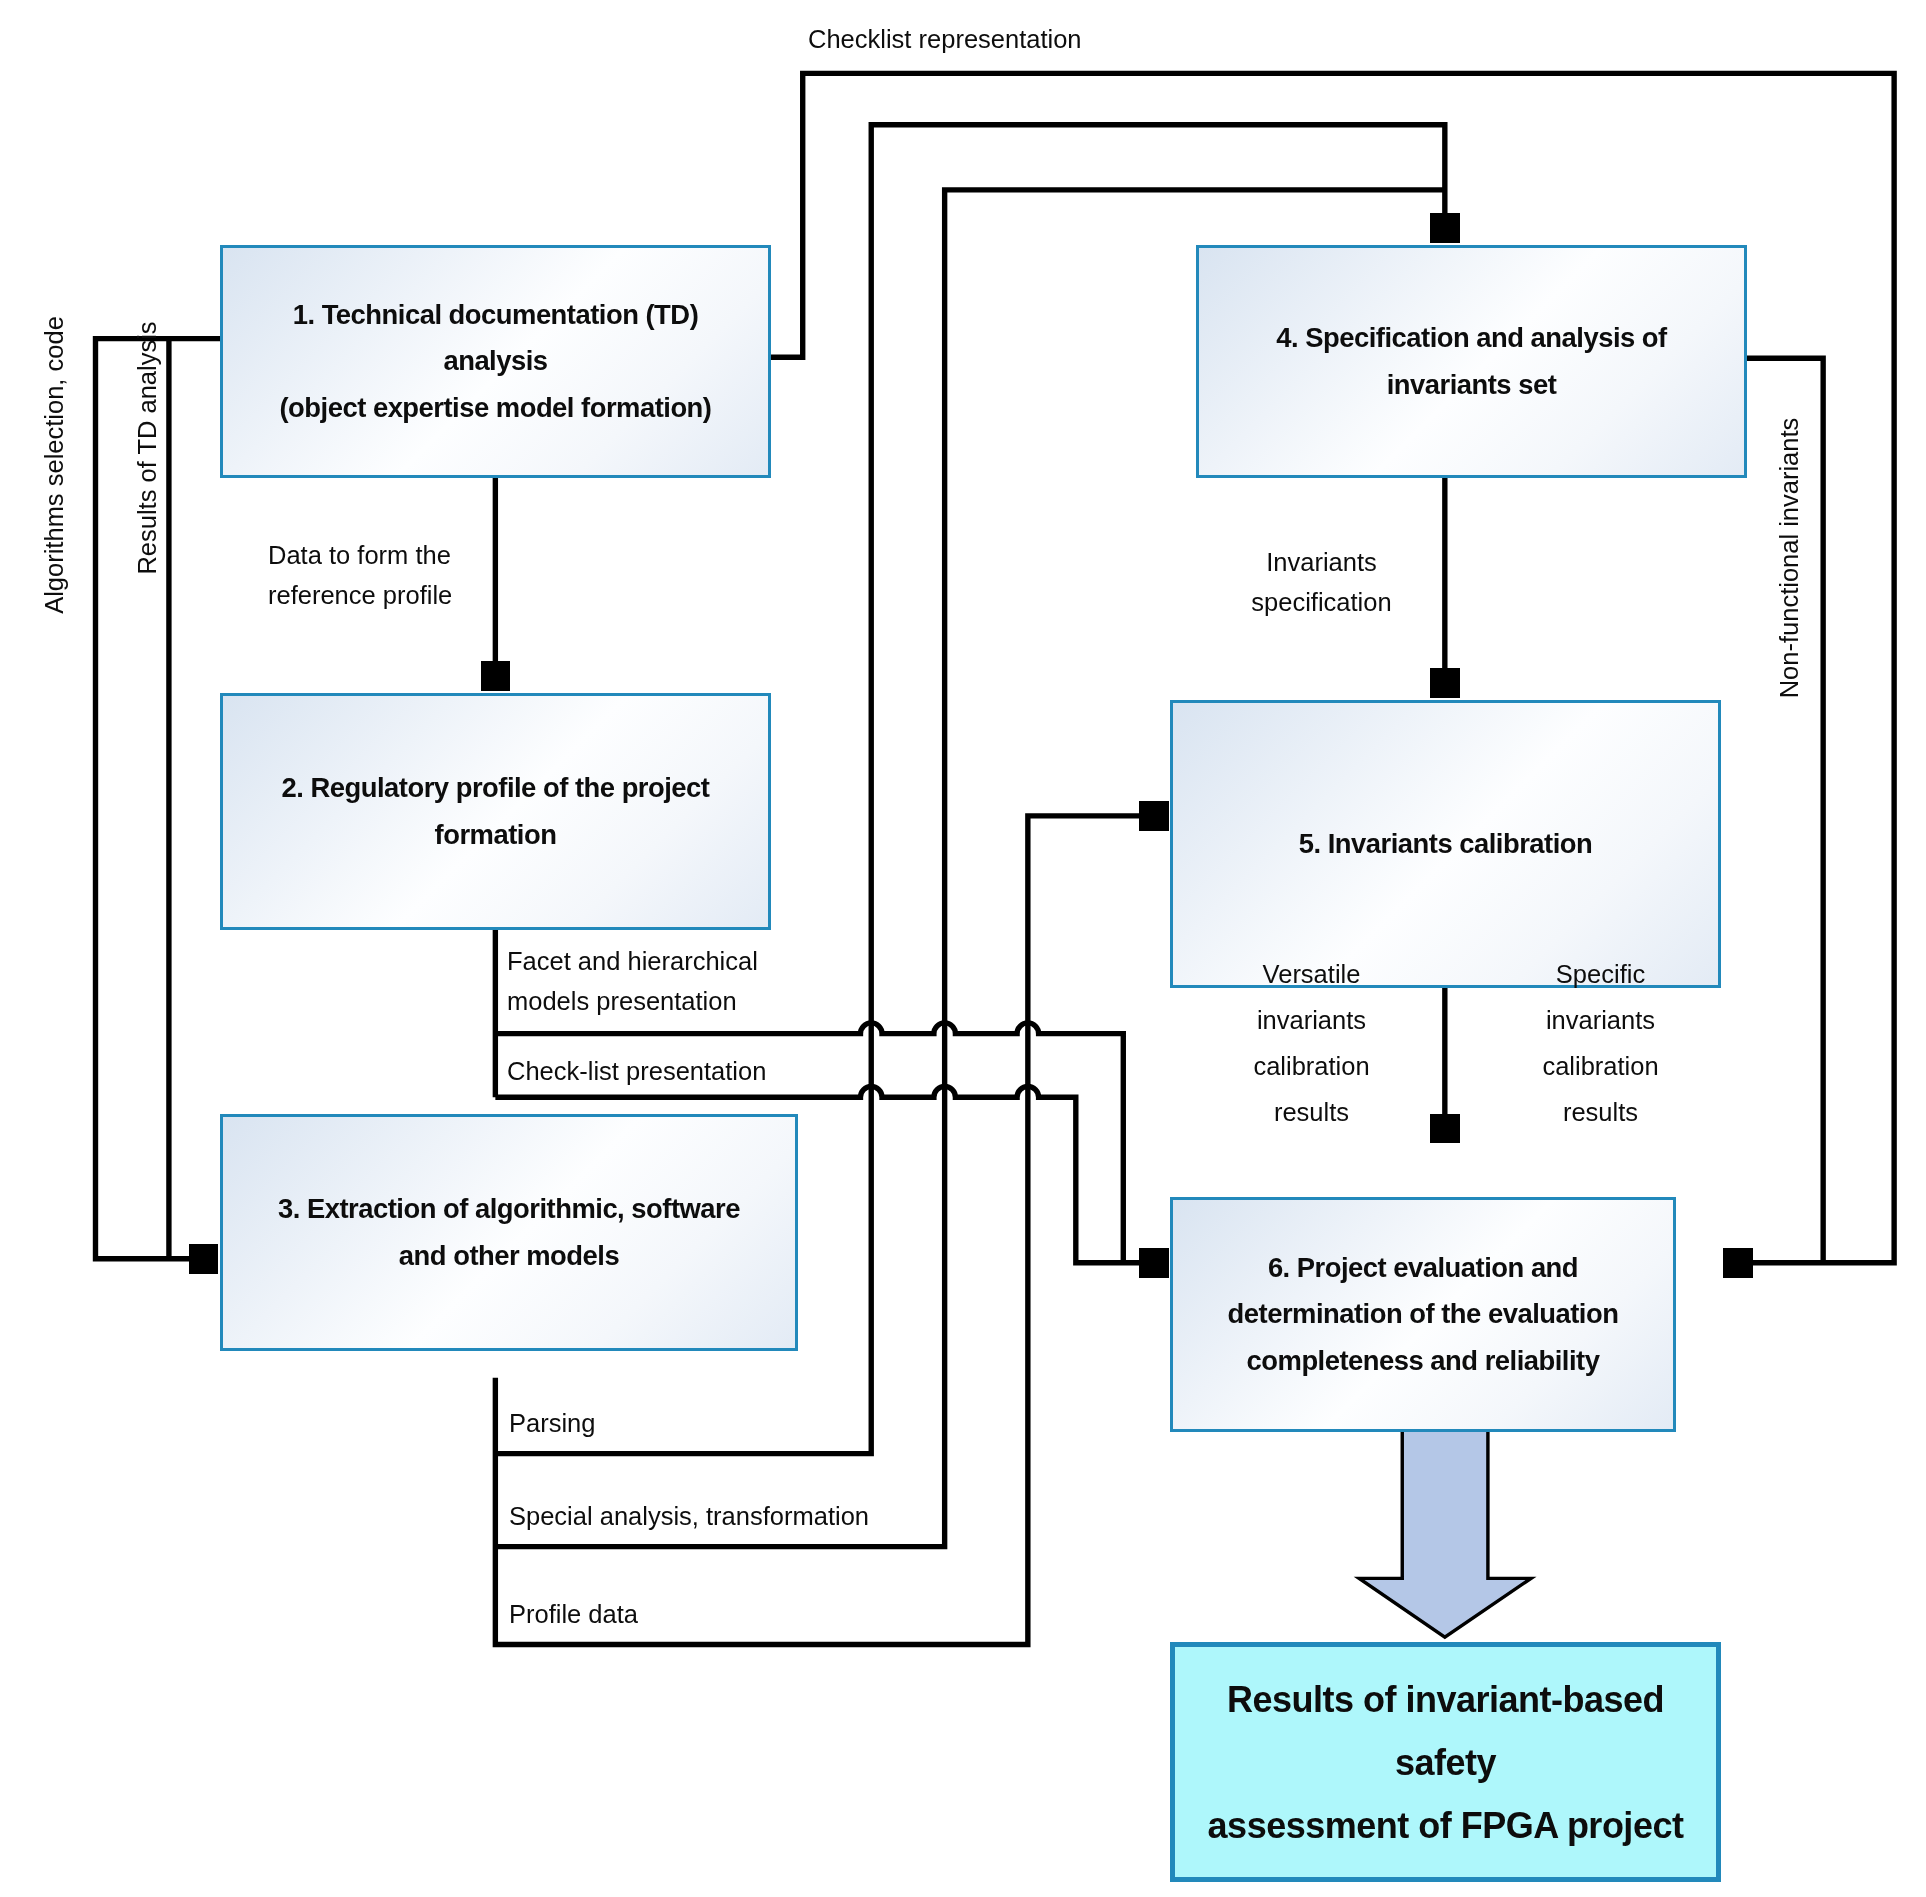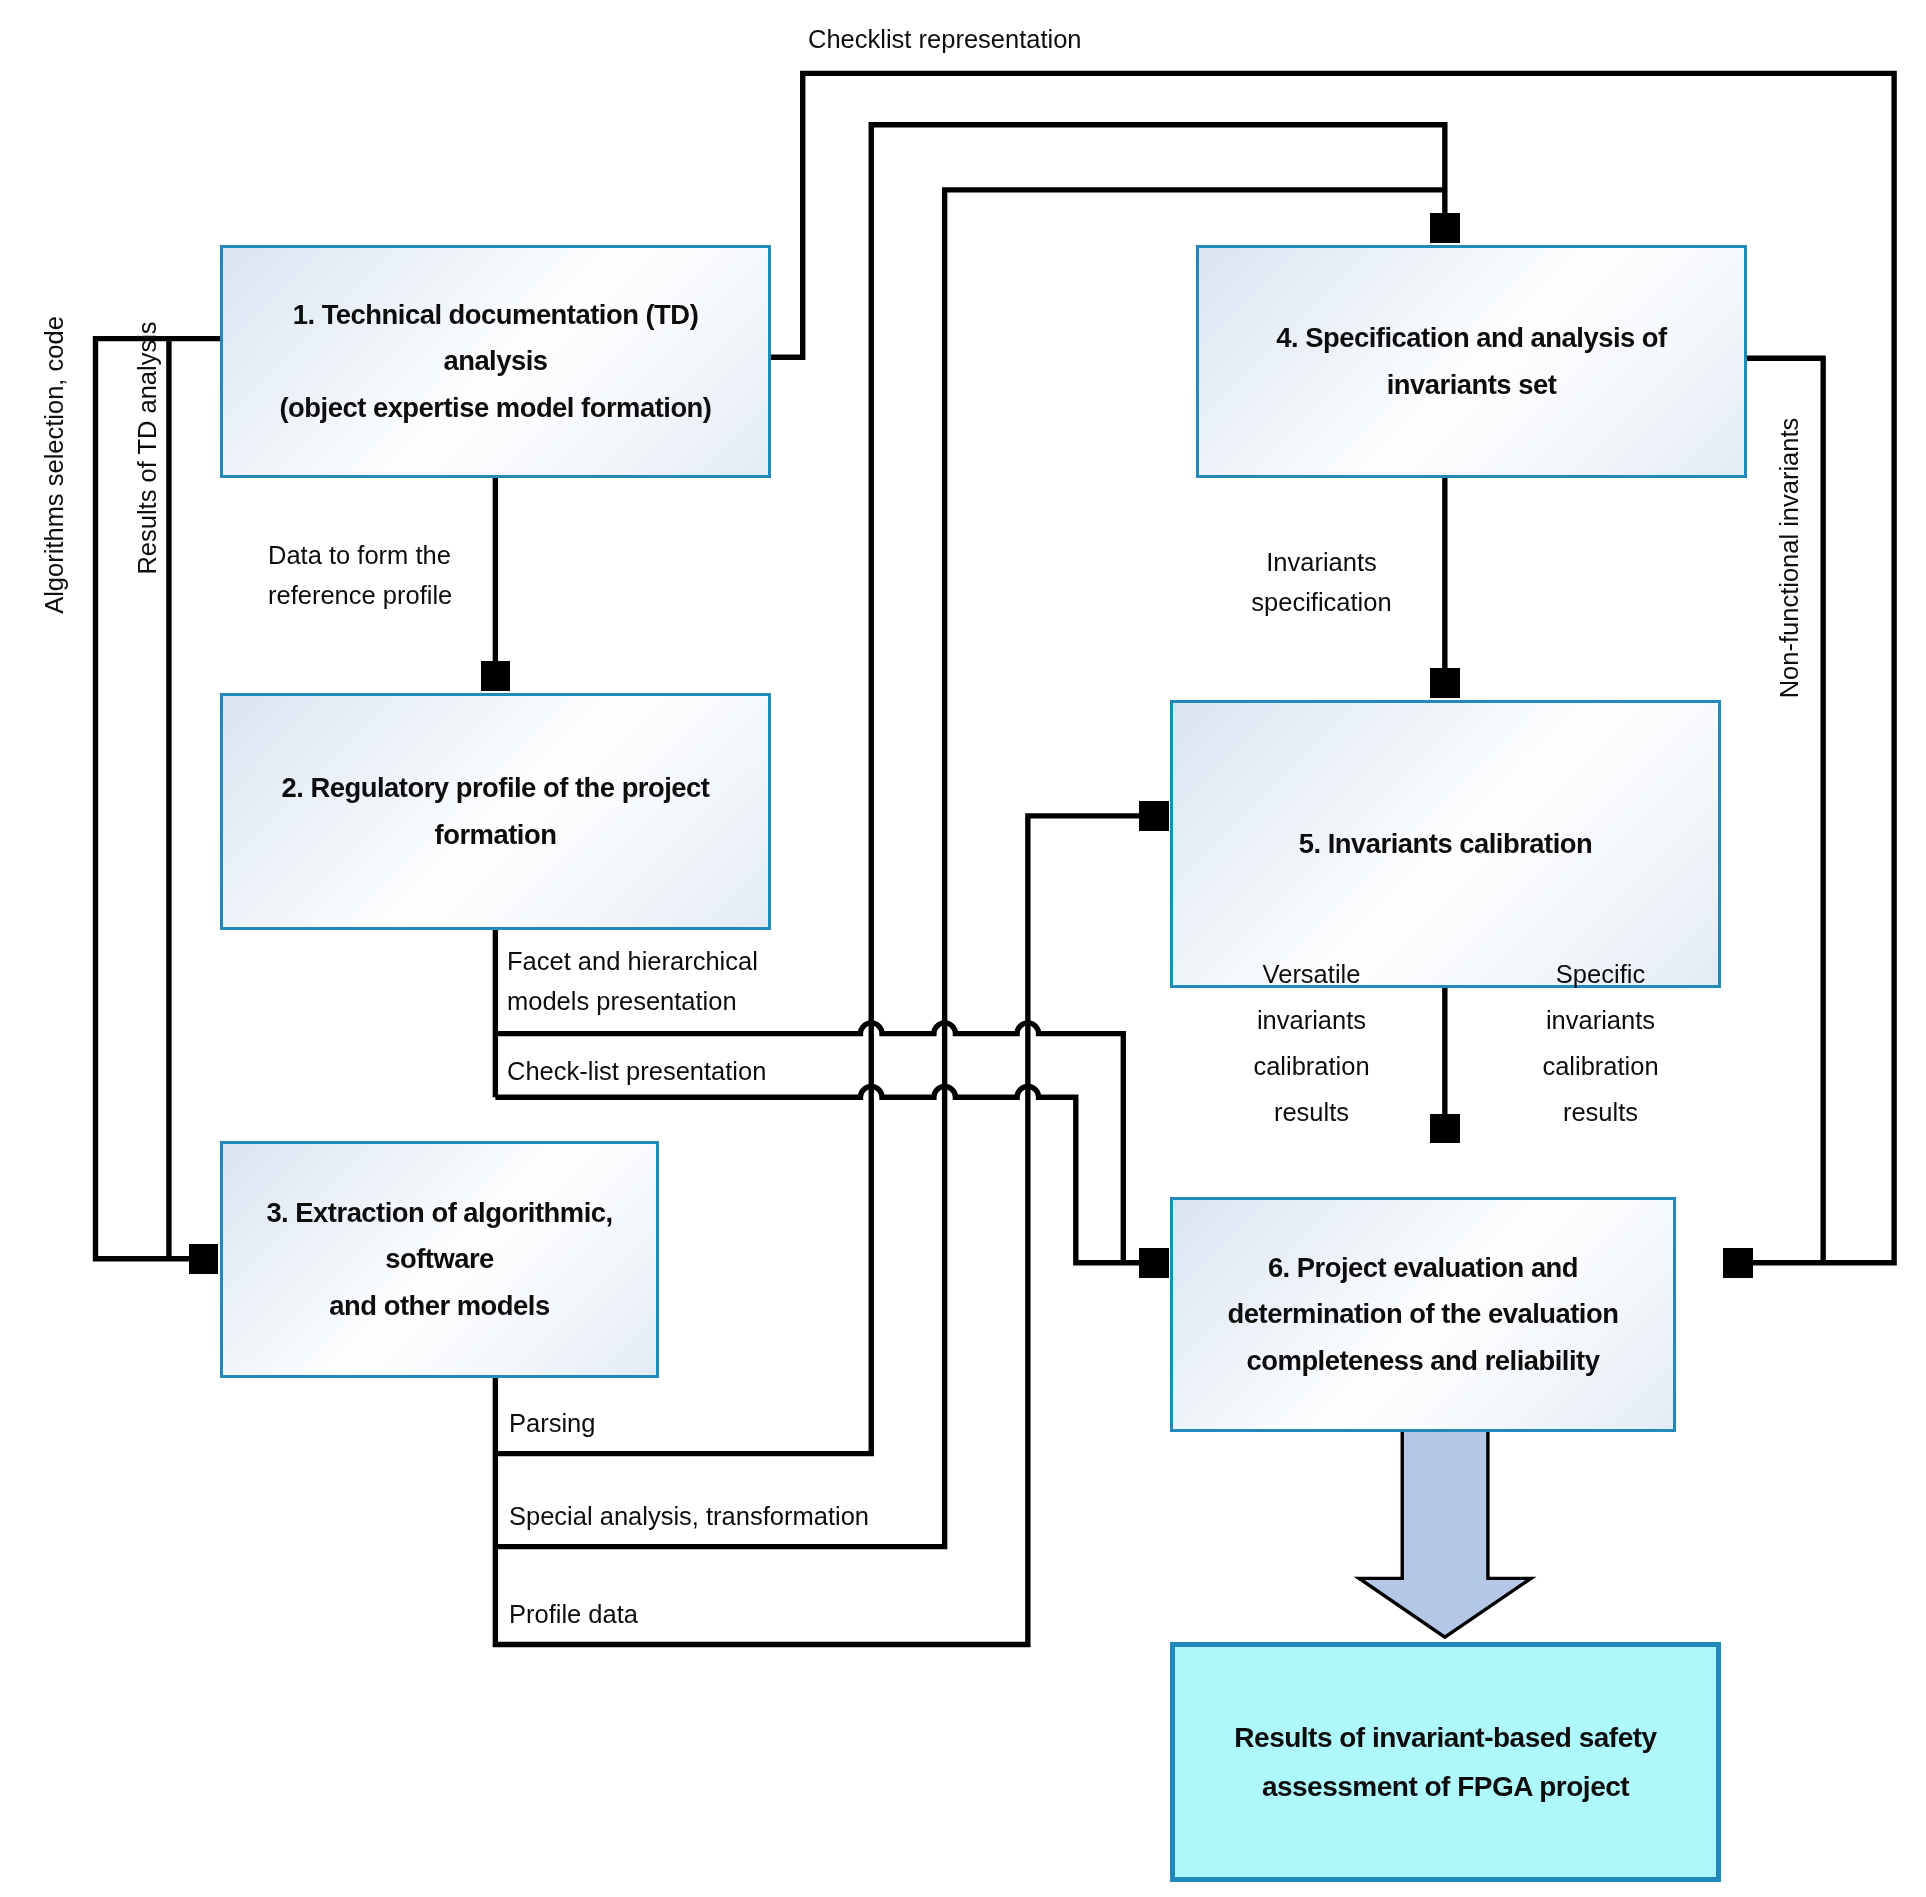--- a/index.html
+++ b/index.html
@@ -28,21 +28,21 @@
     font-weight:bold;font-size:27.4px;line-height:1.7;
     white-space:pre-line;letter-spacing:-0.5px;
     box-sizing:border-box;
   }
   .result-box{
     position:absolute;
     border:5.4px solid var(--box-border);
     background:var(--cyan-fill);
     display:flex;align-items:center;justify-content:center;
     text-align:center;
-    font-weight:bold;font-size:28px;line-height:1.75;
+    font-weight:bold;font-size:36px;line-height:1.75;
     white-space:pre-line;letter-spacing:-0.5px;
     box-sizing:border-box;
   }
   .lbl{
     position:absolute;
     font-size:25.5px;line-height:1.55;
     white-space:pre-line;
   }
   .lbl.center{text-align:center;}
   .lbl.wide{line-height:1.8;}
@@ -93,21 +93,21 @@
     <polygon points="2865,2822 3040,2822 3040,3225 3128,3225 2952,3345 2777,3225 2865,3225" fill="#b4c7e7" stroke="#000000" stroke-width="7"></polygon>
   </svg>
 
   <div class="flow-box" style="left:220px;top:245px;width:551px;height:233px;">1. Technical documentation (TD)
 analysis
 (object expertise model formation)</div>
 
   <div class="flow-box" style="left:220px;top:693px;width:551px;height:237px;">2. Regulatory profile of the project
 formation</div>
 
-  <div class="flow-box" style="left:220px;top:1141px;width:439px;height:237px;">3. Extraction of algorithmic, software
+  <div class="flow-box" style="left:220px;top:1114px;width:578px;height:237px;">3. Extraction of algorithmic, software
 and other models</div>
 
   <div class="flow-box" style="left:1170px;top:245px;width:551px;height:233px;margin-left:26px;">4. Specification and analysis of
 invariants set</div>
 
   <div class="flow-box" style="left:1170px;top:700px;width:551px;height:288px;">5. Invariants calibration</div>
 
   <div class="flow-box" style="left:1170px;top:1197px;width:506px;height:235px;">6. Project evaluation and
 determination of the evaluation
 completeness and reliability</div>

